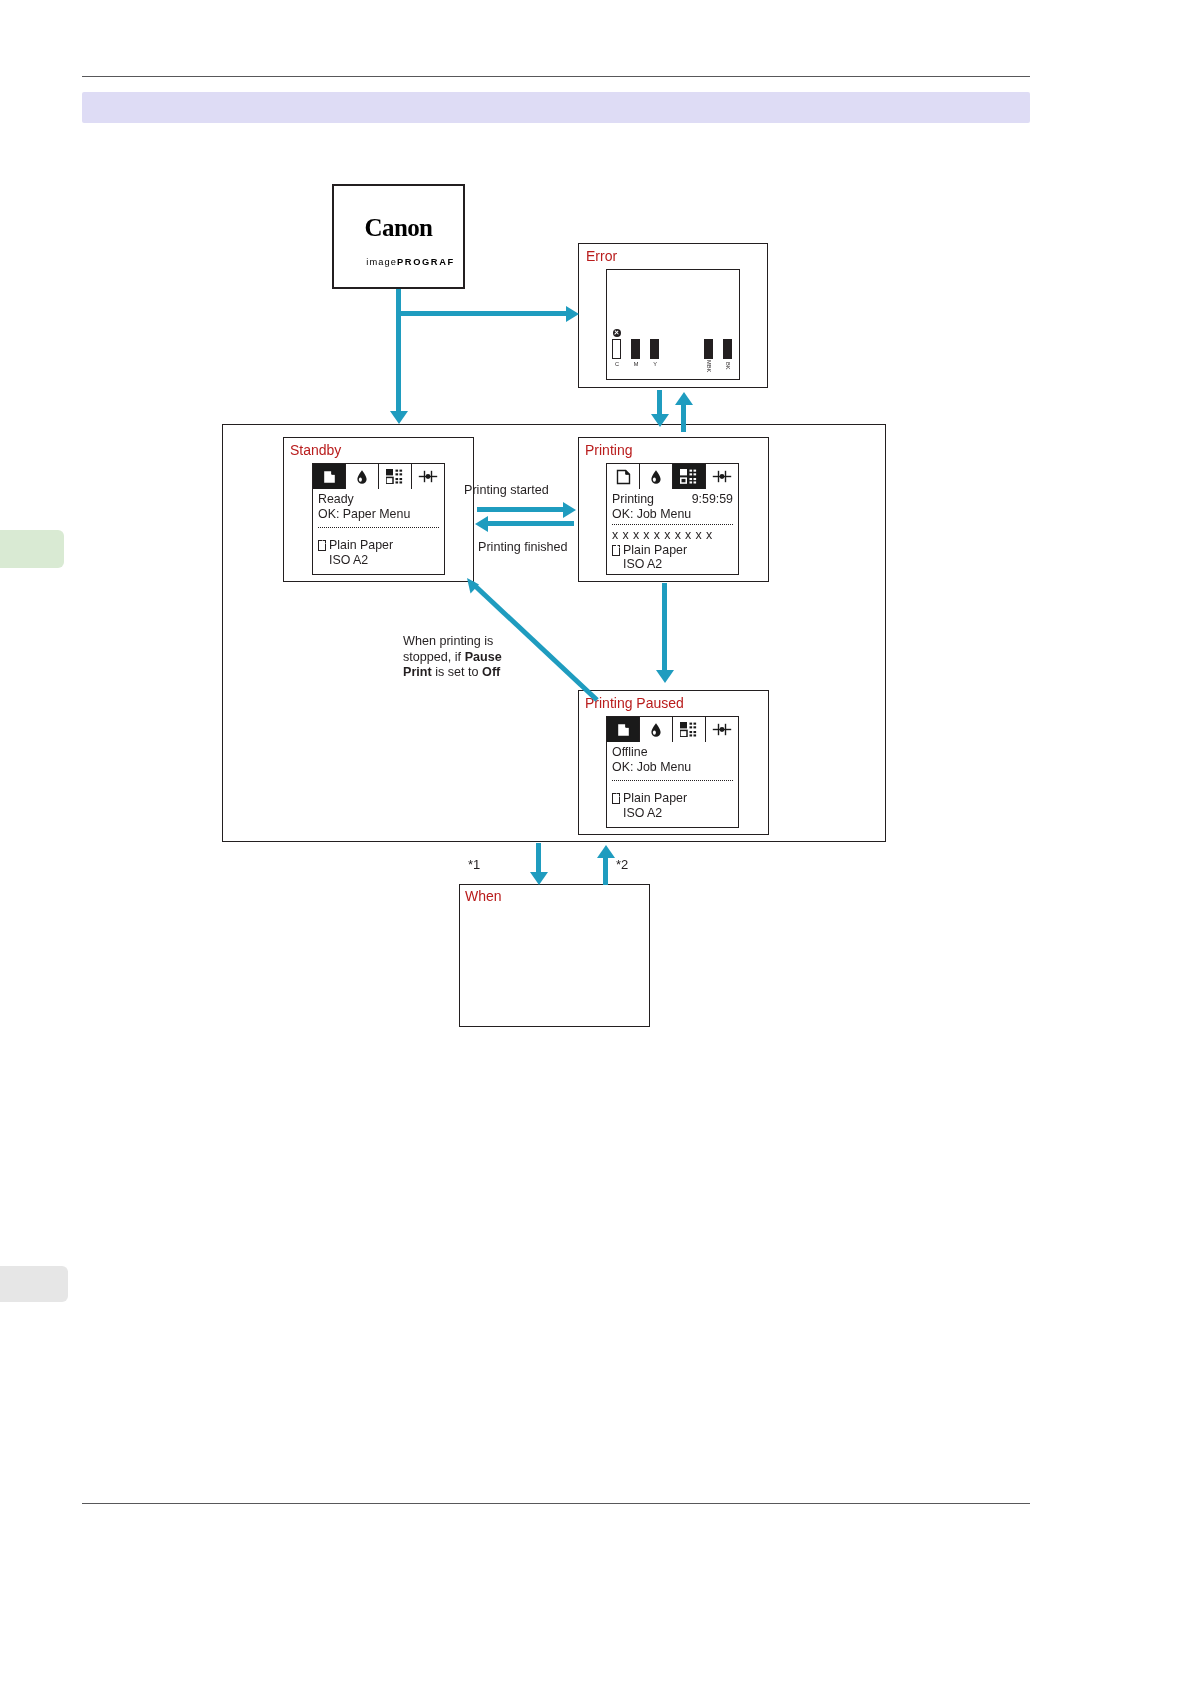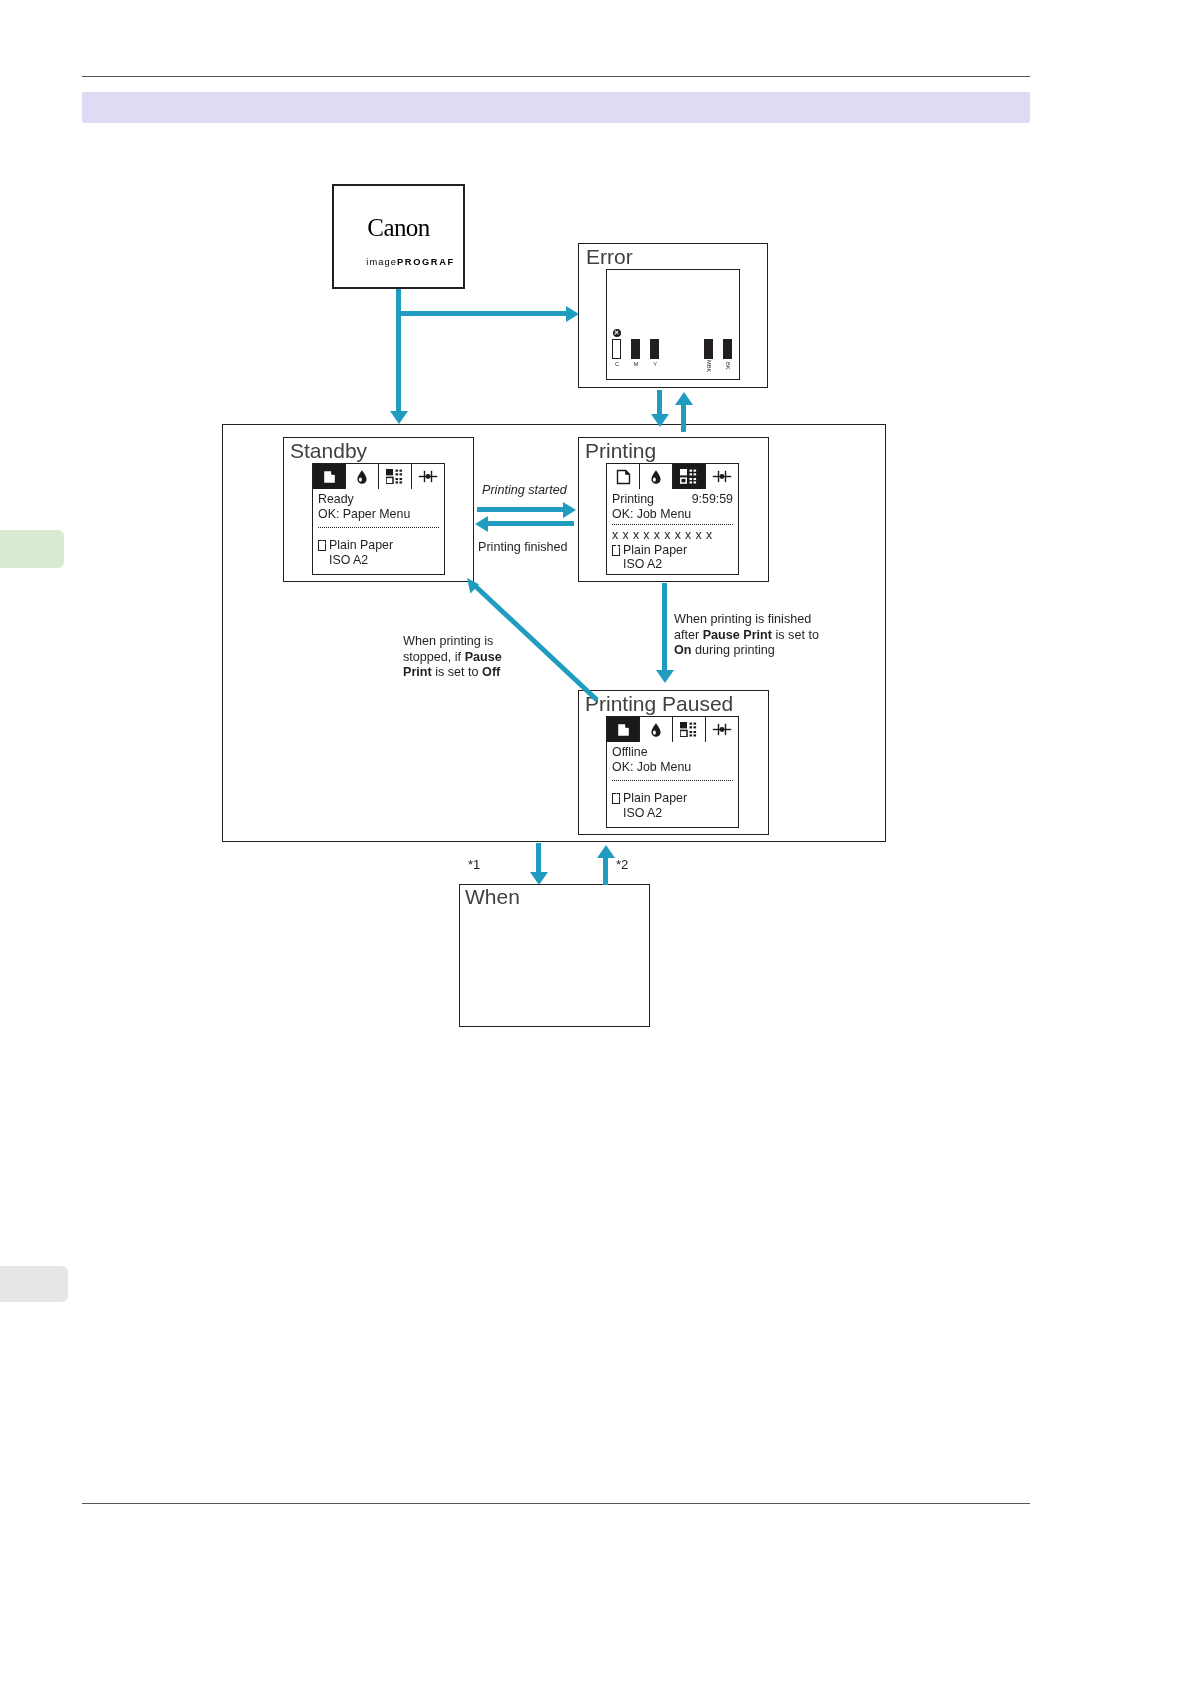--- a/index.html
+++ b/index.html
@@ -6,27 +6,27 @@
   body{font-family:"Liberation Sans",sans-serif;color:#000;}
   .page{position:relative;width:1191px;height:1684px;background:#fff;overflow:hidden;}
 
   
   .hdr-rule{position:absolute;left:82px;top:76px;width:948px;height:1px;background:#58585a;}
   .hdr-band{position:absolute;left:82px;top:92px;width:948px;height:31px;background:#dedcf5;border-radius:2px;}
   .ftr-rule{position:absolute;left:82px;top:1503px;width:948px;height:1px;background:#58585a;}
   .tab-green{position:absolute;left:0;top:530px;width:64px;height:38px;background:#d9ead3;border-radius:0 6px 6px 0;}
   .tab-grey{position:absolute;left:0;top:1266px;width:68px;height:36px;background:#e6e6e6;border-radius:0 6px 6px 0;}
   .grp{position:absolute;box-sizing:border-box;border:1.2px solid #231f20;background:#fff;}
-  .ttl{position:absolute;font-size:21px;line-height:15.5px;color:#404040;white-space:nowrap;}
+  .ttl{position:absolute;font-size:14px;line-height:15.5px;color:#b91c1c;white-space:nowrap;}
 
   
   .canon{position:absolute;left:332px;top:184px;width:133px;height:105px;box-sizing:border-box;
          border:2px solid #231f20;background:#fff;}
   .canon-w{position:absolute;left:0;right:0;top:28px;text-align:center;font-family:"Liberation Serif",serif;
-           font-weight:400;font-size:25px;letter-spacing:-0.6px;color:#000;}
+           font-weight:700;font-size:25px;letter-spacing:-0.6px;color:#000;}
   .canon-s{position:absolute;left:0;right:0;top:71px;text-align:center;font-size:9.3px;letter-spacing:1.1px;color:#000;margin-left:24px;}
   .canon-s b{font-weight:700;letter-spacing:1.6px;}
 
   
   .lcd{position:absolute;box-sizing:border-box;border:1.4px solid #231f20;background:#fff;}
   .lcd-tabs{display:flex;height:25px;box-sizing:border-box;}
   .ltab{position:relative;flex:1;box-sizing:border-box;display:flex;align-items:center;justify-content:center;
         border-right:1.3px solid #231f20;background:#fff;}
   .ltab:last-child{border-right:none;}
   .ltab.sel{background:#1a1a1a;}
@@ -270,42 +270,37 @@
   <div class="tl" style="left:657px;top:390px;width:5px;height:28px;"></div>
   <div class="ah ah-d" style="left:650.5px;top:414px;"></div>
   <div class="tl" style="left:681px;top:404px;width:5px;height:28px;"></div>
   <div class="ah ah-u" style="left:674.5px;top:392px;"></div>
 
   <div class="tl" style="left:477px;top:507px;width:88px;height:5px;"></div>
   <div class="ah ah-r" style="left:563px;top:501.5px;"></div>
   <div class="tl" style="left:486px;top:521px;width:88px;height:5px;"></div>
   <div class="ah ah-l" style="left:475px;top:515.5px;"></div>
 
-  <div class="lbl" style="left:482px;top:483px;font-style:italic;">Printing started</div>
+  <div class="lbl" style="left:464px;top:483px;">Printing started</div>
   <div class="lbl" style="left:478px;top:524px;margin-top:16px;">Printing finished</div>
 
   <div class="tl" style="left:662px;top:583px;width:5px;height:90px;"></div>
   <div class="ah ah-d" style="left:655.5px;top:670px;"></div>
 
   <svg style="position:absolute;left:455px;top:570px;width:145px;height:135px;overflow:visible;">
     <line x1="142" y1="130" x2="17" y2="13" stroke="#1f9cbf" stroke-width="5"></line>
     <polygon points="12,8 24,14.5 15.5,23.5" fill="#1f9cbf"></polygon>
   </svg>
 
   <div class="lbl" style="left:403px;top:634px;width:125px;">
     <span>When printing is</span><br>
     <span>stopped, if </span><b>Pause</b><br>
     <b>Print</b><span> is set to </span><b>Off</b>
   </div>
 
-  <div class="lbl" style="left:674px;top:612px;width:180px;">
-    <span>When printing is finished</span><br>
-    <span>after </span><b>Pause Print</b><span> is set to</span><br>
-    <b>On</b><span> during printing</span>
-  </div>
 
   <div class="tl" style="left:536px;top:843px;width:5px;height:32px;"></div>
   <div class="ah ah-d" style="left:529.5px;top:872px;"></div>
   <div class="tl" style="left:603px;top:855px;width:5px;height:30px;"></div>
   <div class="ah ah-u" style="left:596.5px;top:845px;"></div>
 
   <div class="star" style="left:468px;top:857px;">*1</div>
   <div class="star" style="left:616px;top:857px;">*2</div>
 
 </div>

